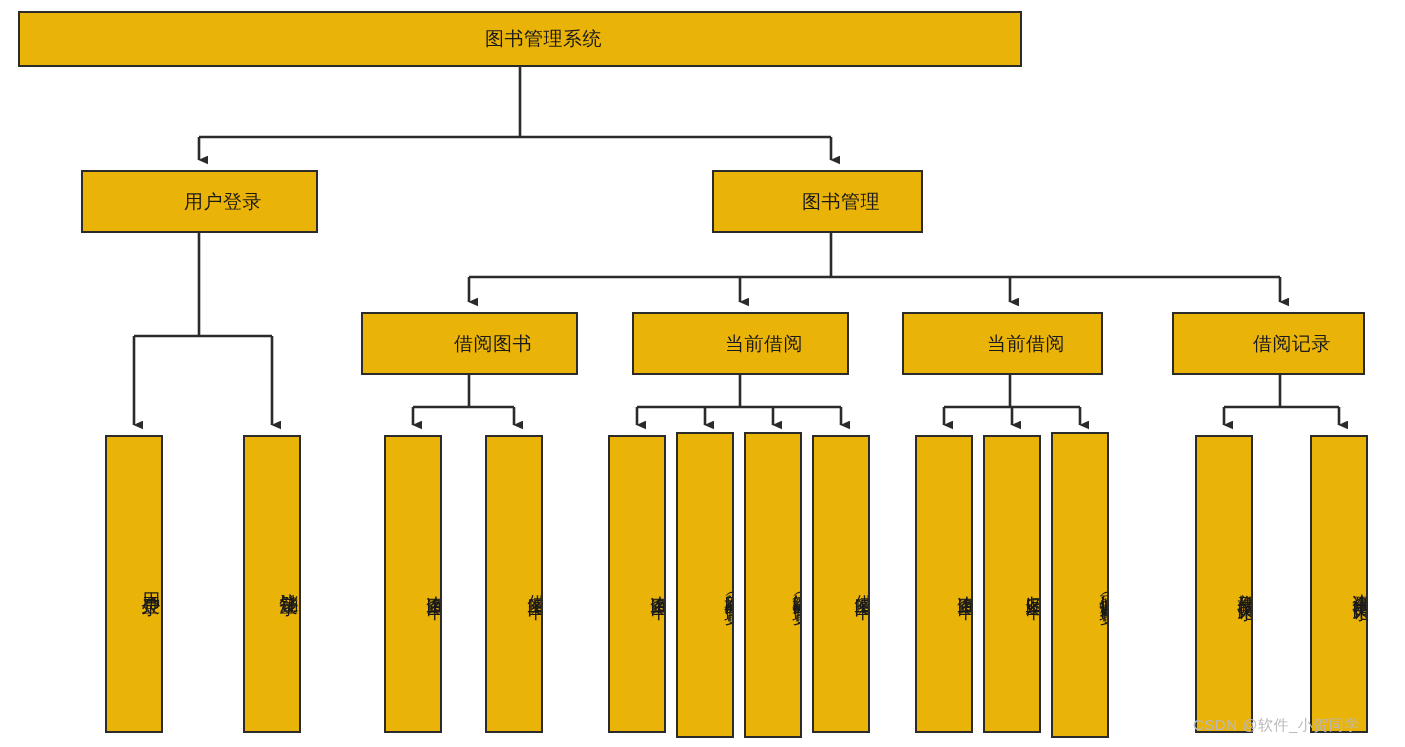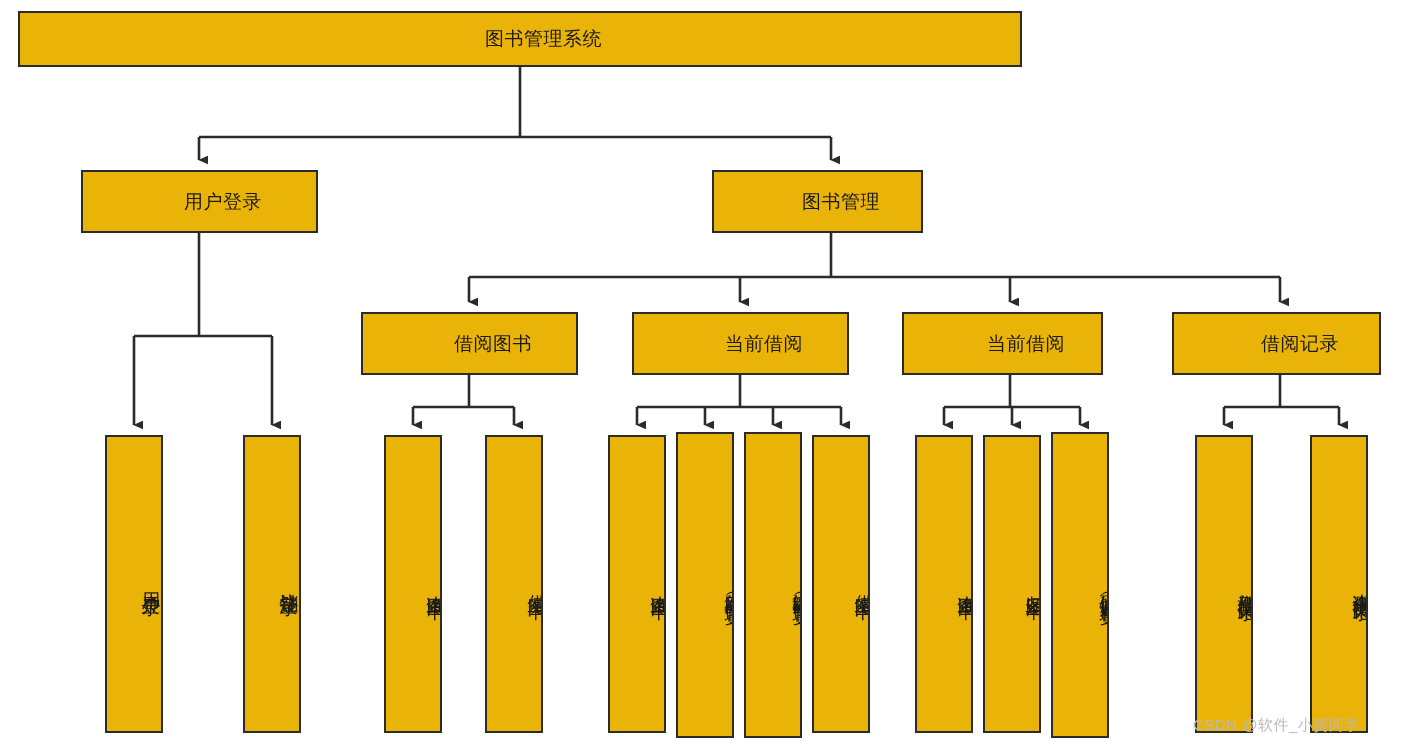--- a/index.html
+++ b/index.html
@@ -149,21 +149,21 @@
 
   <div class="node-box horizontal" style="left:361px; top:312px; width:217px; height:63px;">
     <span class="node-label">借阅图书</span>
   </div>
   <div class="node-box horizontal" style="left:632px; top:312px; width:217px; height:63px;">
     <span class="node-label">当前借阅</span>
   </div>
   <div class="node-box horizontal" style="left:902px; top:312px; width:201px; height:63px;">
     <span class="node-label">当前借阅</span>
   </div>
-  <div class="node-box horizontal" style="left:1172px; top:312px; width:209px; height:63px;">
+  <div class="node-box horizontal" style="left:1172px; top:312px; width:193px; height:63px;">
     <span class="node-label">借阅记录</span>
   </div>
 
   <div class="node-box vertical align-bottom" style="left:105px; top:435px; width:58px; height:298px;">
     <span class="node-label">用户登录</span>
   </div>
   <div class="node-box vertical align-bottom" style="left:243px; top:435px; width:58px; height:298px;">
     <span class="node-label">注销登录</span>
   </div>
 

